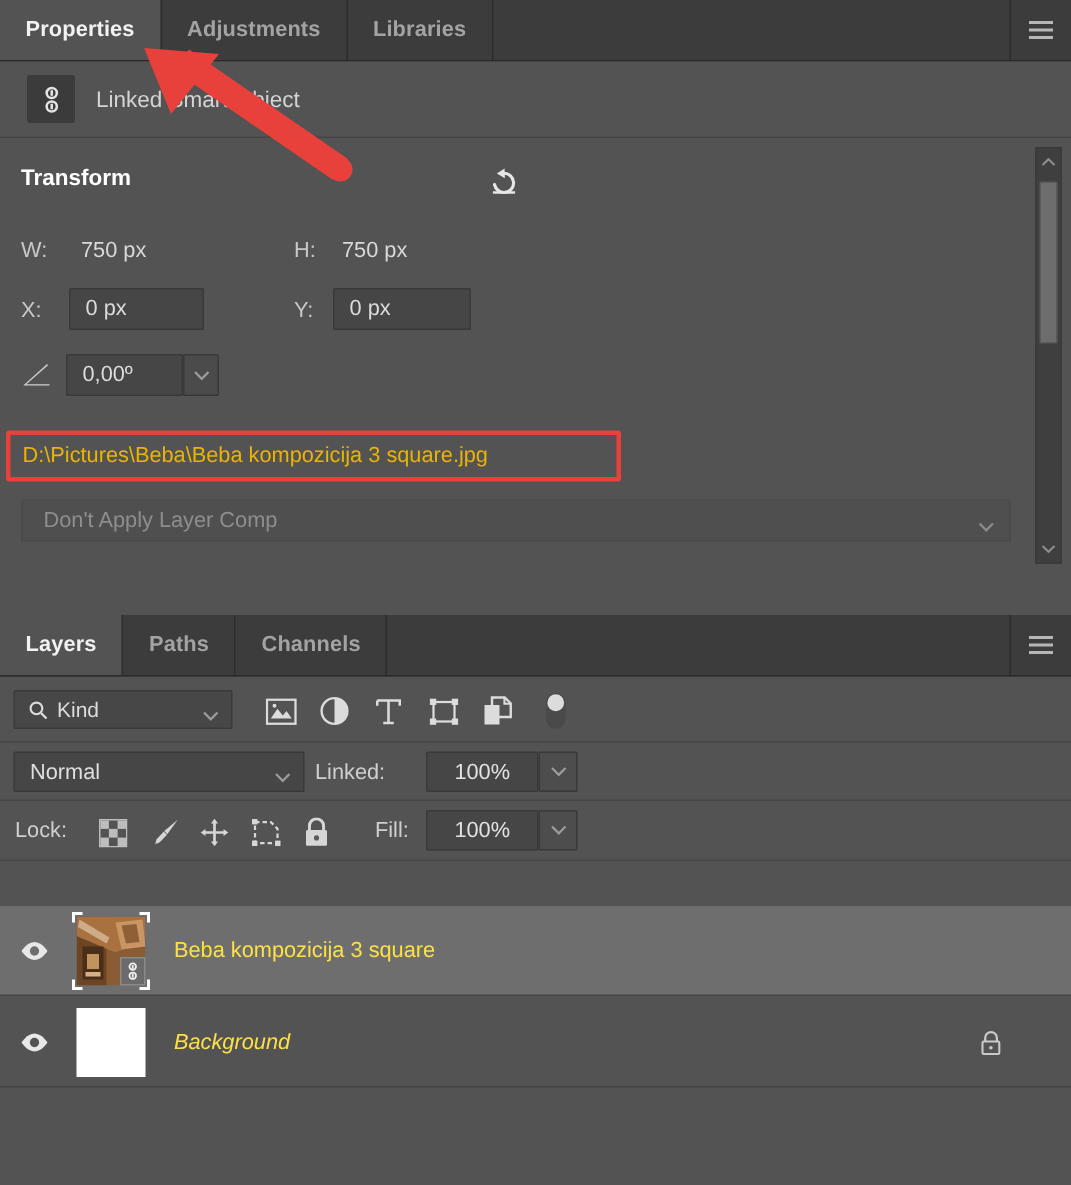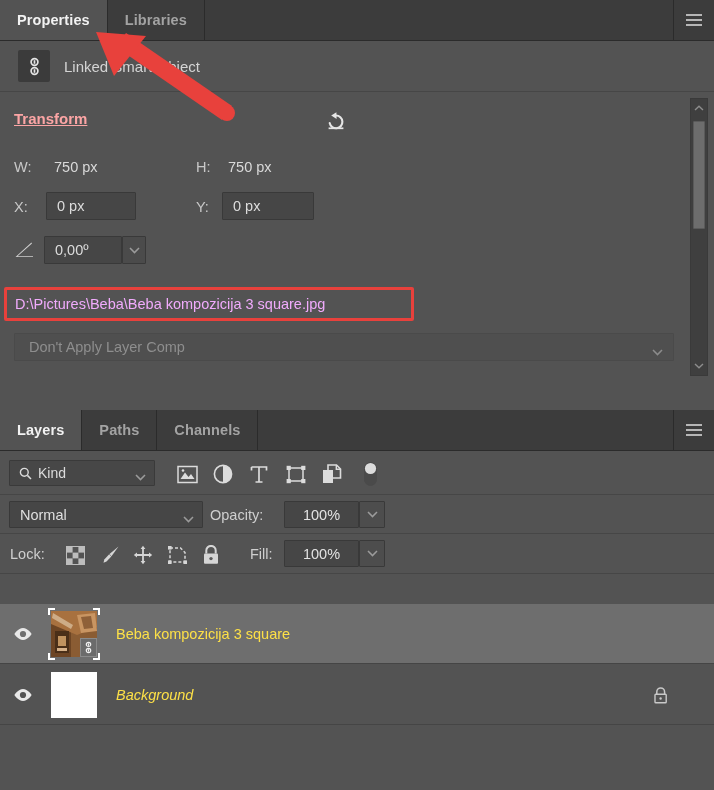--- a/index.html
+++ b/index.html
@@ -40,21 +40,21 @@
     display: flex; align-items: center; padding-left: 18px;
   }
   .lso-badge {
     width: 32px; height: 32px; background: #3b3b3b; border-radius: 2px;
     display: flex; align-items: center; justify-content: center; margin-right: 14px;
   }
   .lso-label { font-size: 15px; color: #d4d4d4; }
 
   .section-title {
     position: absolute; left: 14px; top: 110px;
-    font-size: 15px; font-weight: bold; color: #fca5a5; text-decoration: underline;
+    font-size: 15px; font-weight: bold; color: #ffffff;
   }
   .revert-btn {
     position: absolute; left: 320px; top: 108px; width: 32px; height: 28px;
     display: flex; align-items: center; justify-content: center; cursor: default;
   }
 
   .field-label { position: absolute; font-size: 14.5px; color: #c8c8c8; }
   .field-static { position: absolute; font-size: 14.5px; color: #d9d9d9; }
 
   .inputbox {
@@ -64,21 +64,21 @@
   }
   .angle-icon { position: absolute; left: 14px; top: 241px; width: 22px; height: 18px; }
 
   .dropbtn {
     position: absolute; background: #4b4b4b; border: 1px solid #393939;
     display: flex; align-items: center; justify-content: center; border-radius: 1px;
   }
 
   .pathfield {
     position: absolute; left: 9px; top: 292px; width: 400px; height: 24px;
-    font-size: 14.5px; color: #f0abfc; display: flex; align-items: center;
+    font-size: 14.5px; color: #eab308; display: flex; align-items: center;
     padding-left: 6px; background: #535353;
   }
   .redbox {
     position: absolute; left: 4px; top: 287px; width: 410px; height: 34px;
     border: 3px solid #e8413c; border-radius: 2px; pointer-events: none;
   }
 
   .comp-select {
     position: absolute; left: 14px; top: 333px; width: 660px; height: 28px;
     background: #4f4f4f; border: 1px solid #4a4a4a; border-radius: 1px;
@@ -188,20 +188,23 @@
 
 <div id="app">
 
   <div id="properties">
 
     <div class="tabbar">
       <div class="tab active">
         <span>Properties</span>
       </div>
       <div class="tab">
+        <span>Adjustments</span>
+      </div>
+      <div class="tab">
         <span>Libraries</span>
       </div>
       <div class="tabfill"></div>
       <div class="menu-icon">
         <i></i>
           <i></i>
           <i></i>
       </div>
     </div>
 
@@ -364,21 +367,21 @@
 
     <div class="blend-row">
       <div class="blend-select">
         <span>Normal</span>
         <span class="chev">
           <svg width="11" height="7" viewBox="0 0 11 7">
               <path d="M1 1 L5.5 5.6 L10 1" fill="none" stroke="#9b9b9b" stroke-width="1.5"></path>
             </svg>
         </span>
       </div>
-      <div class="opacity-label">Opacity:</div>
+      <div class="opacity-label">Linked:</div>
       <div class="spin-val" style="left:284px; top:6px; width:75px; height:27px;">
         <span>100%</span>
       </div>
       <div class="spin-btn" style="left:359px; top:6px; width:26px; height:27px;">
         <svg width="11" height="7" viewBox="0 0 11 7">
             <path d="M1 1 L5.5 5.6 L10 1" fill="none" stroke="#9b9b9b" stroke-width="1.5"></path>
           </svg>
       </div>
     </div>
 

